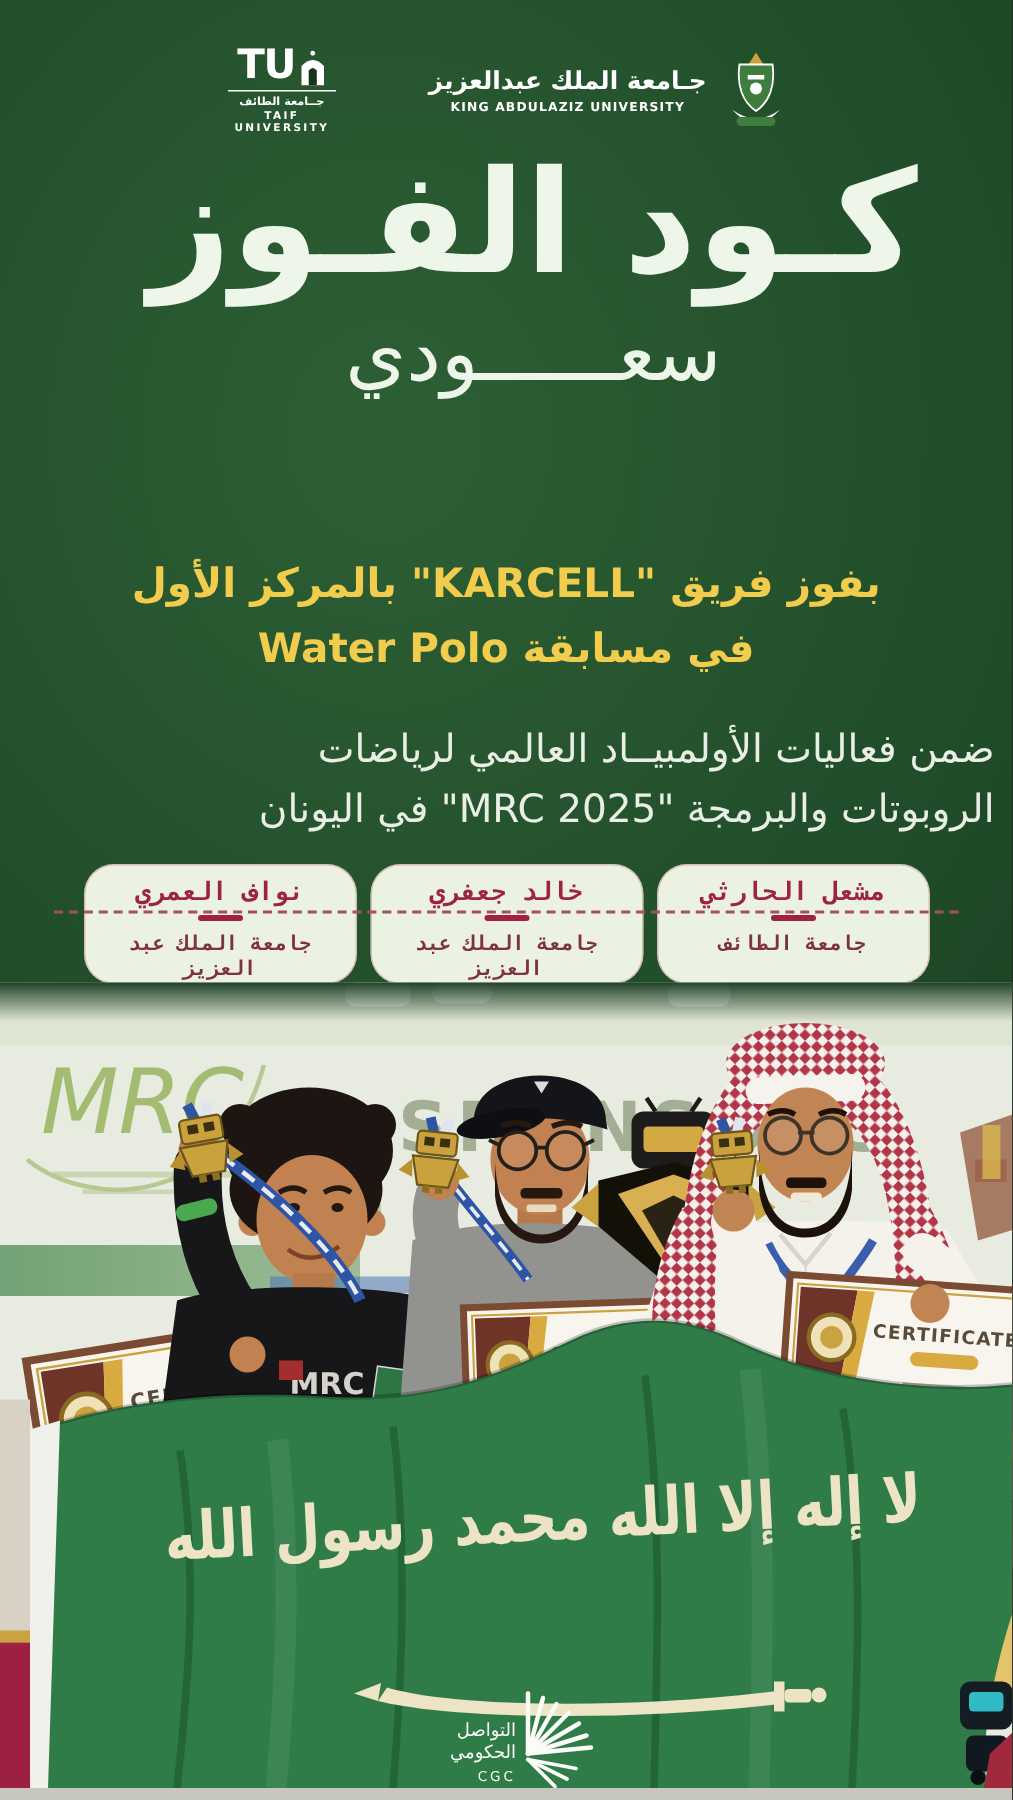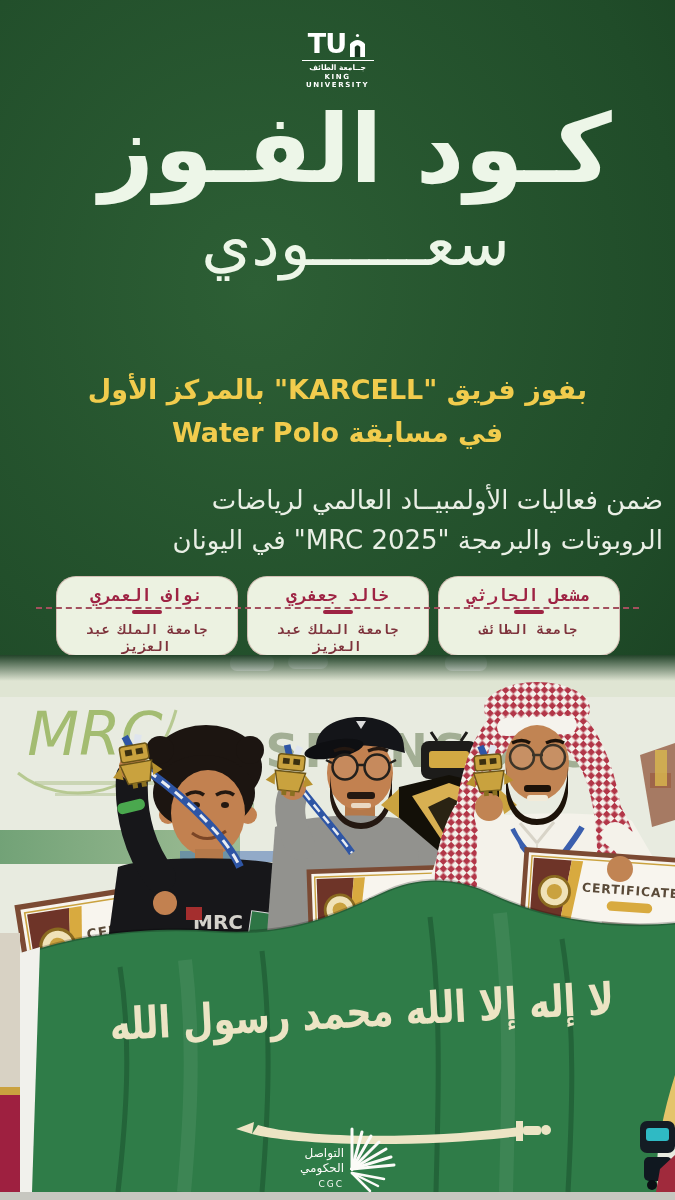--- a/index.html
+++ b/index.html
@@ -16,21 +16,21 @@
   .tu-line{ height:1px; background:#fff; margin:3px 2px 2px; }
   .tu-ar{ font-size:7.5px; letter-spacing:1px;font-weight:bold; }
   .tu-en{ font-size:7px; letter-spacing:1.6px; font-weight:bold; margin-top:1px; }
   .kau-logo{ display:flex; align-items:center; gap:12px; color:#fff; }
   .kau-text{ text-align:center; }
   .kau-ar{ font-size:16.5px; font-weight:bold; letter-spacing:.5px; }
   .kau-en{ font-size:8.2px; letter-spacing:.8px; margin-top:3px; font-weight:bold; }
   
   .headline{ position:absolute; top:92px; left:0; right:0; text-align:center; direction:rtl; color:#edf6e8;margin-left:36px; }
   .headline .l1{ font-size:95px; font-weight:bold; line-height:1.2; }
-  .headline .l2{ font-size:64px; font-weight:normal; line-height:1.1; margin-top:2px; }
+  .headline .l2{ font-size:52px; font-weight:normal; line-height:1.1; margin-top:2px; }
   
   .subtitle{ position:absolute; top:368px; left:0; right:0; text-align:center; direction:rtl;
              color:#f1cc4d; font-weight:bold; font-size:27px; line-height:1.6; }
   .description{ position:absolute; top:480px; left:0; right:12px; text-align:right; direction:rtl;
              color:#e9efe5; font-size:26px; line-height:1.55; }
   
   .winners{ position:absolute; top:576px; left:0; right:0; height:80px; direction:rtl;
             display:flex; justify-content:center; gap:9px; }
   .card{ position:relative; width:182px; background:#ecf2e1; border-radius:20px;
          box-shadow: inset 0 0 0 1px rgba(150,60,70,.28); text-align:center; padding:9px 8px 8px;font-family:Liberation Mono, monospace; }
@@ -54,21 +54,35 @@
       <div class="tu-top">
         <span class="tu-text">TU</span>
         <svg width="19" height="24" viewBox="0 0 19 24">
           <circle cx="9.5" cy="2.5" r="1.6" fill="#fff"></circle>
           <path d="M2,24 L2,11 Q9.5,3 17,11 L17,24 Z" fill="#fff"></path>
           <path d="M6.8,24 L6.8,14 Q9.5,10.5 12.2,14 L12.2,24 Z" fill="#16351d"></path>
         </svg>
       </div>
       <div class="tu-line"></div>
       <div class="tu-ar">جــامعة الطائف</div>
-      <div class="tu-en">KING UNIVERSITY</div>
+      <div class="tu-en">TAIF UNIVERSITY</div>
+    </div>
+    <div class="kau-logo">
+      <div class="kau-text">
+        <div class="kau-ar">جـامعة الملك عبدالعزيز</div>
+        <div class="kau-en">KING ABDULAZIZ UNIVERSITY</div>
+      </div>
+      <svg width="42" height="52" viewBox="0 0 42 52">
+        <polygon points="21,1 16,9 26,9" fill="#caa23f"></polygon>
+        <path d="M10,9 h22 c2,14 -2,25 -11,31 c-9,-6 -13,-17 -11,-31 z" fill="#3f7d3f" stroke="#ffffff" stroke-width="1.2"></path>
+        <rect x="15.5" y="16" width="11" height="3" fill="#fff"></rect>
+        <circle cx="21" cy="25" r="4" fill="#fff"></circle>
+        <path d="M5,39 Q21,51 37,39 Q21,57 5,39 Z" fill="#fff"></path>
+        <rect x="8" y="44" width="26" height="6" rx="3" fill="#3f7d3f"></rect>
+      </svg>
     </div>
   </div>
 
   <div class="headline">
     <div class="l1">كـود الفـوز</div>
     <div class="l2">سعــــــودي</div>
   </div>
 
   <div class="subtitle">
     <div>بفوز فريق "KARCELL" بالمركز الأول</div>

